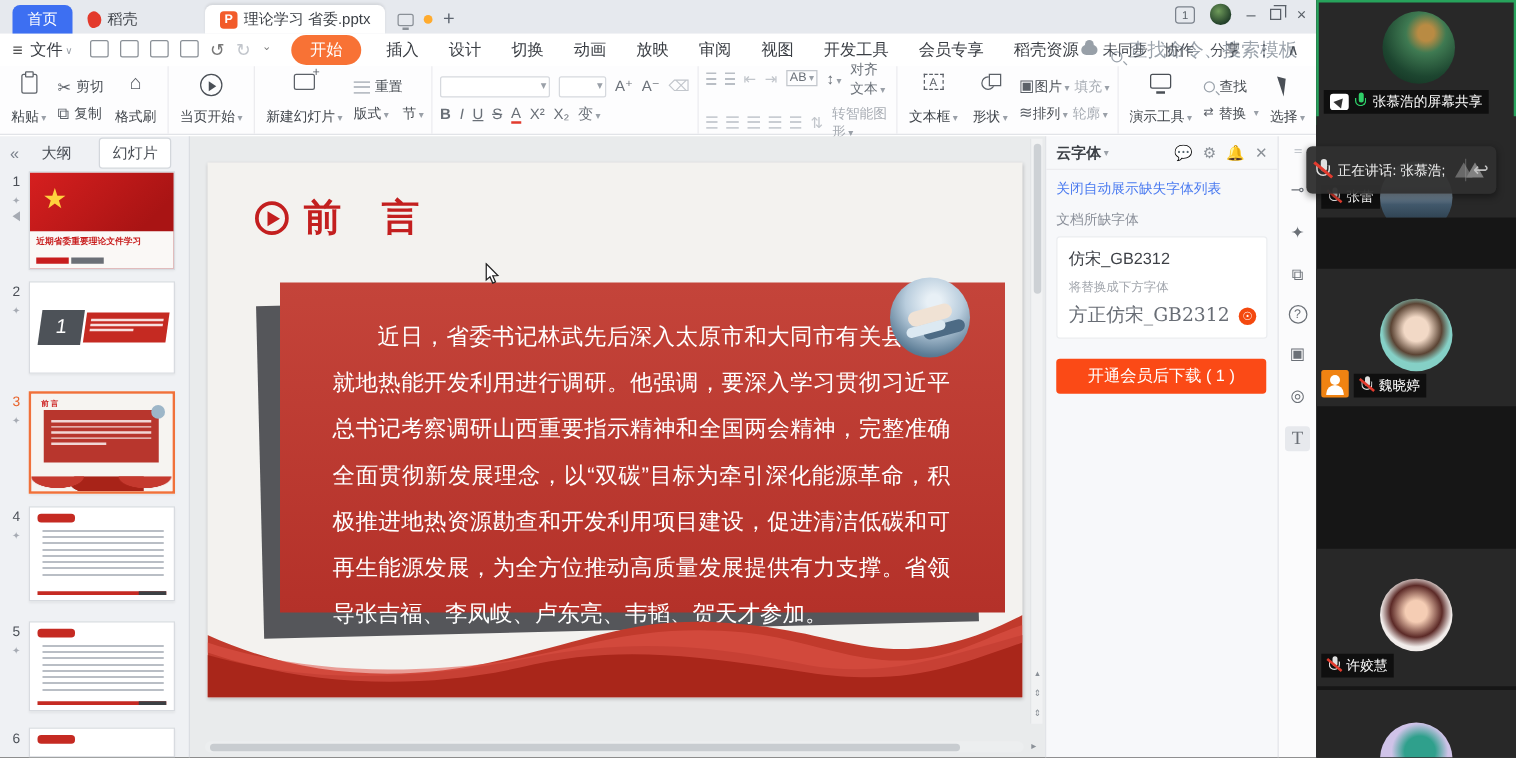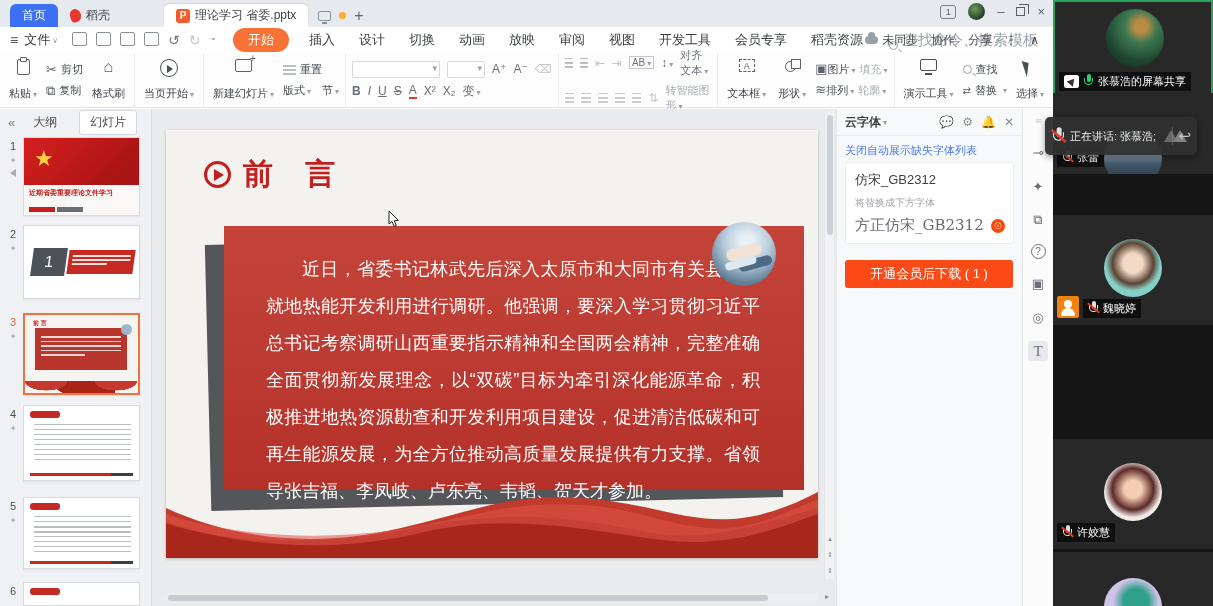--- a/index.html
+++ b/index.html
@@ -480,20 +480,21 @@
         <span class="ttl">云字体</span>
           <span class="caret">▾</span>
         <span class="fp-icons">
           <span>💬</span>
           <span>⚙</span>
           <span>🔔</span>
           <span>✕</span>
         </span>
       </div>
       <div class="fp-link">关闭自动展示缺失字体列表</div>
+      <div class="fp-sec">文档所缺字体</div>
       <div class="fcard">
         <div class="fname">仿宋_GB2312</div>
         <div class="fhint">将替换成下方字体</div>
         <div class="frep">方正仿宋_GB2312</div>
         <span class="fbadge">☉</span>
       </div>
       <button class="fbtn">开通会员后下载 ( 1 )</button>
     </div>
 
     <div class="tstrip">

